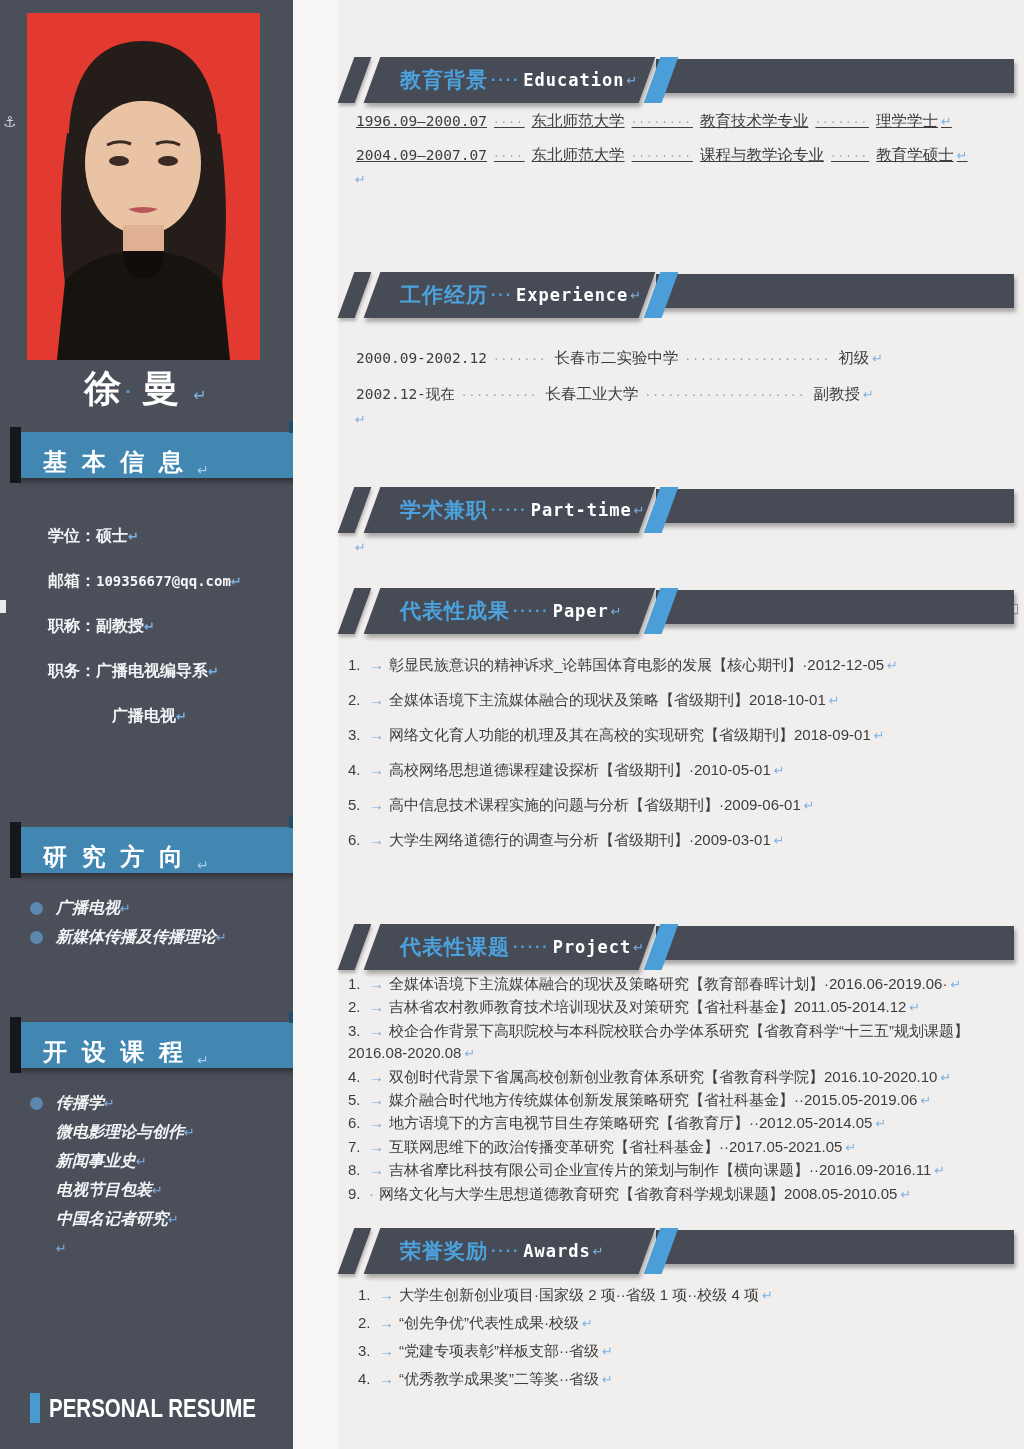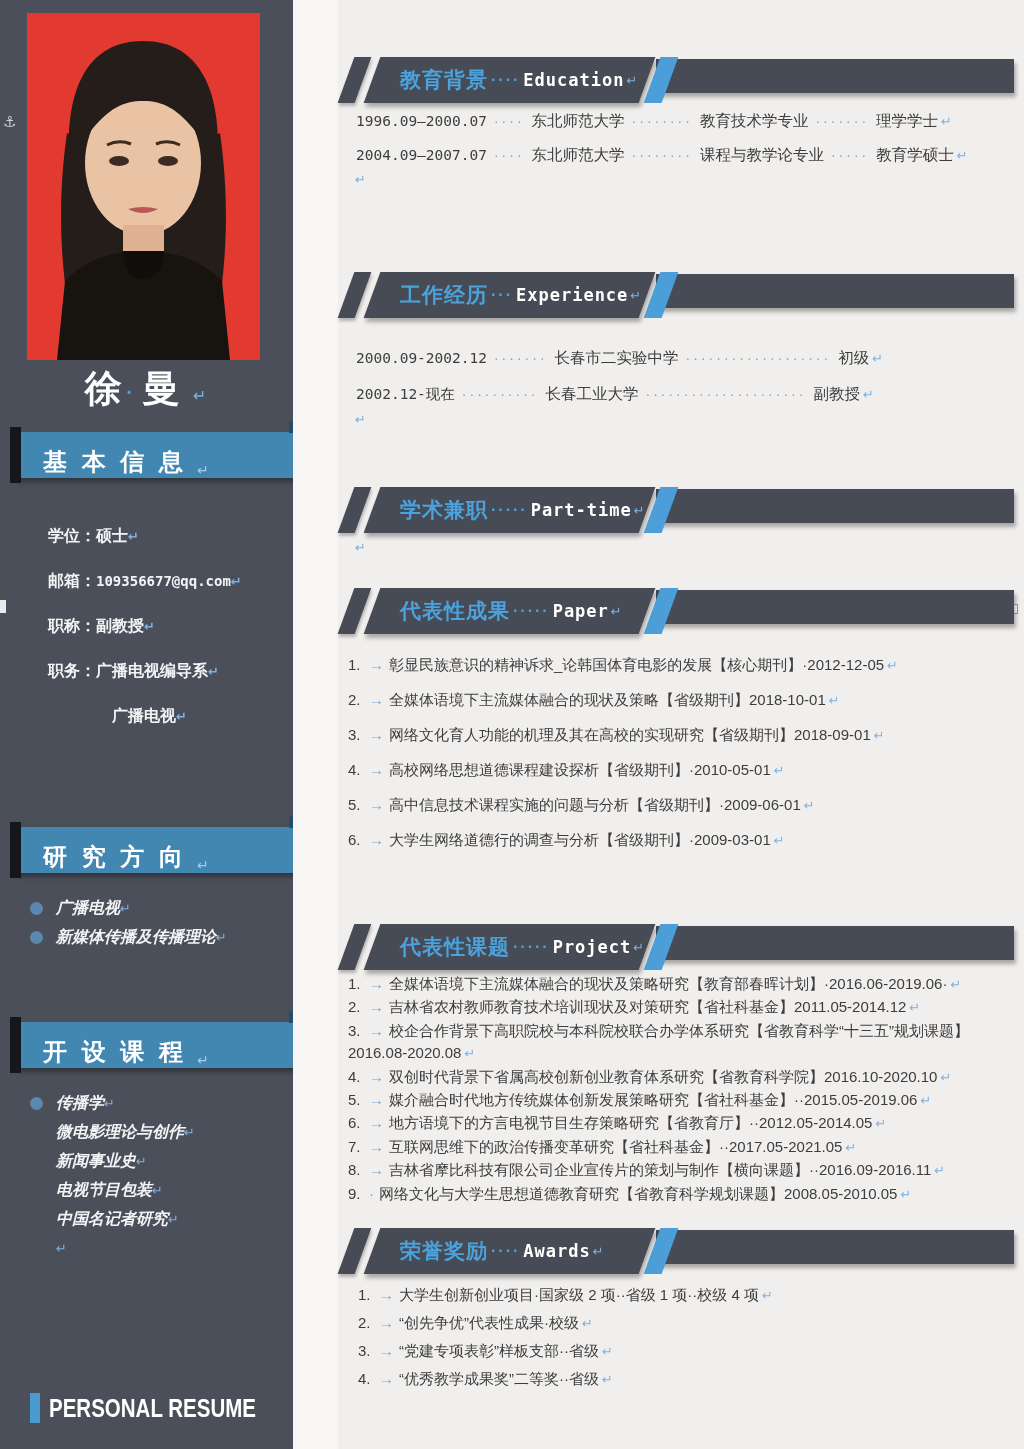--- a/index.html
+++ b/index.html
@@ -13,21 +13,21 @@
   .mono { font-family:"DejaVu Sans Mono","Liberation Mono",monospace; }
 
   
   .sidebar { position:absolute; left:0; top:0; width:293px; height:1449px; background:#4b4f5a; }
   .gap-strip { position:absolute; left:293px; top:0; width:45px; height:1449px; background:#f7f6f4; }
 
   .photo { position:absolute; left:27px; top:13px; width:233px; height:347px; }
   .anchor { position:absolute; left:3px; top:113px; font-size:15px; color:#c9cdd5; }
 
   .name-row { position:absolute; left:0; top:364px; width:293px; text-align:center; color:#fff;
-              font-size:37px; font-weight:bold; letter-spacing:2px;font-family:Liberation Serif, serif; }
+              font-size:37px; font-weight:bold; letter-spacing:2px; }
   .name-dot { color:#4f9cd4; font-size:20px; vertical-align:middle; margin:0 8px 0 2px; }
   .name-row .ret { font-size:16px; }
 
   .ribbon { position:absolute; left:10px; width:305px; height:46px; }
   .ribbon .edge { position:absolute; left:0; top:-5px; width:11px; height:56px; background:#15171c; }
   .ribbon .blue { position:absolute; left:5px; top:0; width:300px; height:46px; background:#4187b2;
                   box-shadow:3px 4px 5px rgba(0,0,0,.35); display:flex; align-items:flex-end; }
   .ribbon .fold { position:absolute; right:-1px; top:-11px; width:27px; height:12px; background:#1f4f6b;
                   clip-path:polygon(0 0,100% 55%,100% 100%,0 100%); }
   .ribbon .title { padding-left:28px; color:#fff; font-size:24px; font-weight:bold; letter-spacing:4px; white-space:nowrap; }
@@ -64,21 +64,21 @@
   .h-blue { position:absolute; left:312px; top:0; width:18px; height:46px; background:#4c9ed8;
             transform:skewX(-20deg); z-index:3; }
   .h-zh { color:#4ba2dc; font-size:21px; font-weight:bold; letter-spacing:1px; }
   .h-dots { color:#4ba2dc; font-weight:bold; letter-spacing:2px; margin:0 3px; }
   .h-en { color:#ffffff; font-size:17px; font-weight:bold; letter-spacing:1px;
           font-family:"DejaVu Sans Mono","Liberation Mono",monospace; }
   .h-ret { color:#7db1e2; font-size:13px; margin-left:2px; }
 
   .rows { position:absolute; left:16px; right:0; font-size:15.5px; }
   .row { white-space:nowrap; }
-  .edu-rows .row { line-height:33px; }
+  .edu-rows .row { line-height:33px;text-decoration:underline; }
   .exp-rows .row { line-height:35px; }
   .row .time { font-family:"DejaVu Sans Mono","Liberation Mono",monospace; font-size:14.5px; }
   .dots { color:#84a0bc; letter-spacing:3px; margin:0 7px; font-size:14px; }
   .ret { color:#7db1e2; }
   .row .ret, .li .ret { font-size:13px; margin-left:3px; }
 
   .list { position:absolute; left:8px; right:0; font-size:15px; }
   .paper-list .li { line-height:34px; white-space:nowrap; }
   .project-list .li { line-height:22.4px; }
   .awards-list { padding-left:10px; }

